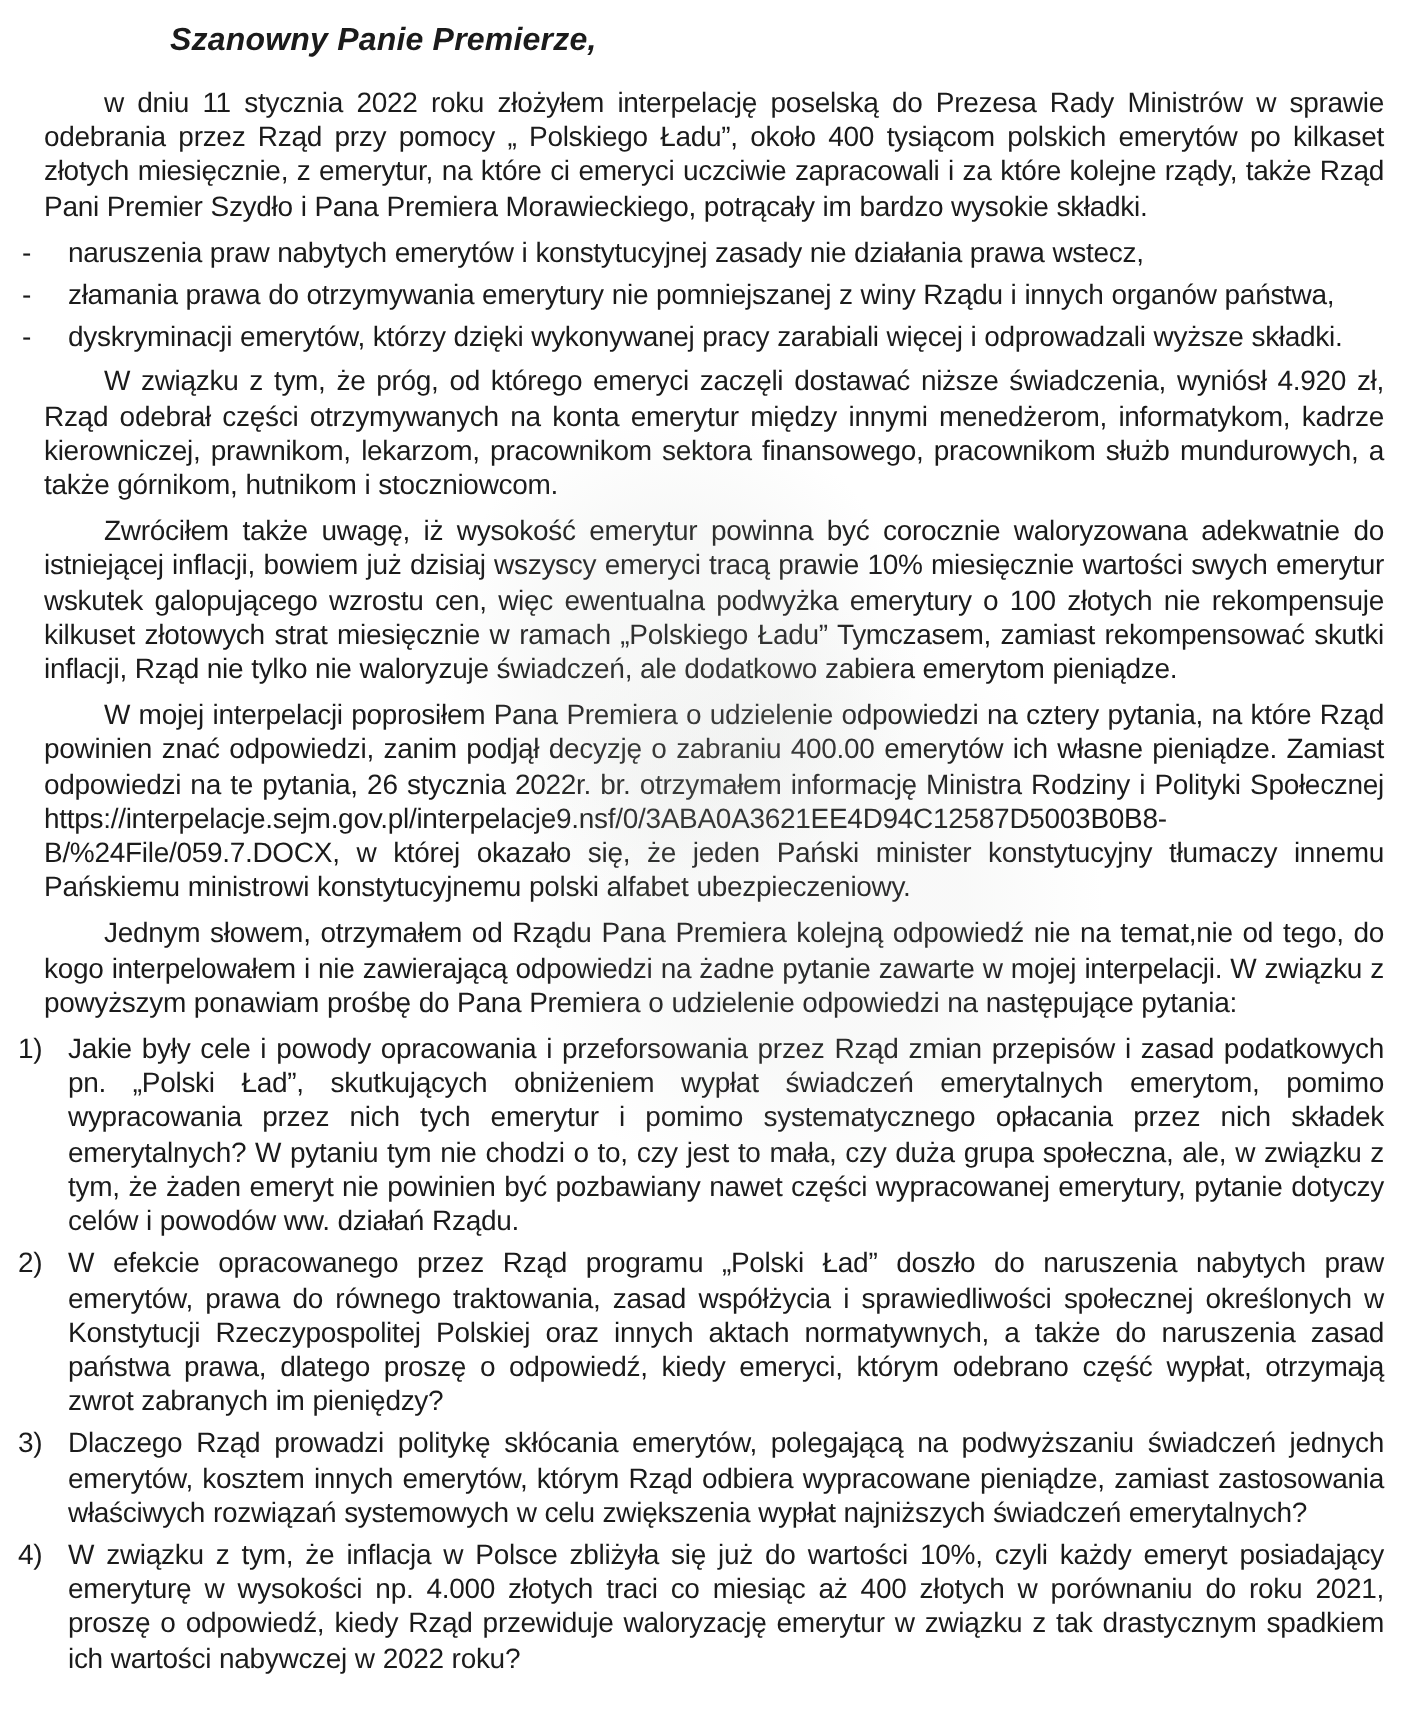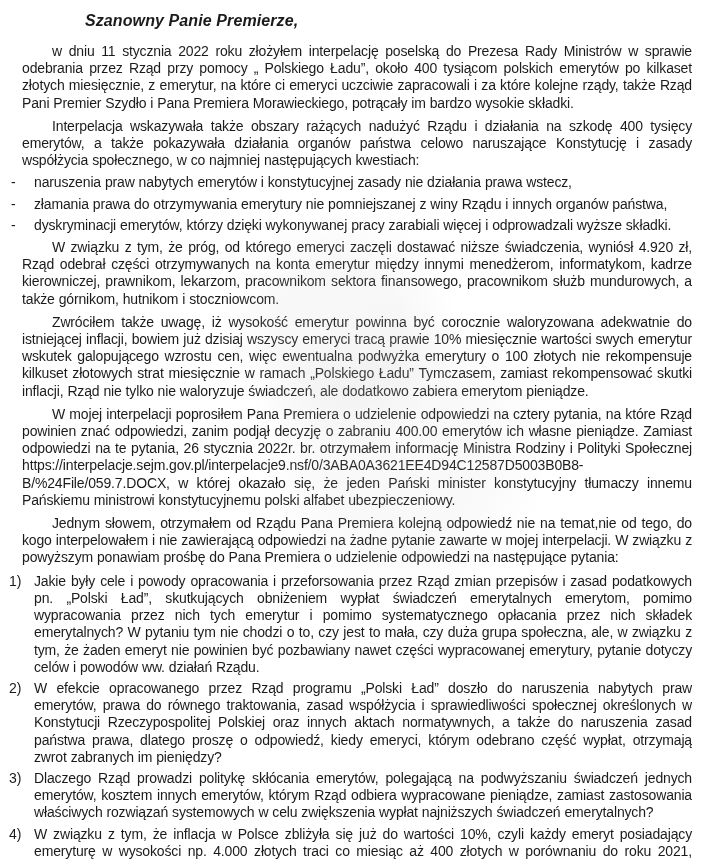--- a/index.html
+++ b/index.html
@@ -79,21 +79,20 @@
 </head>
 <body>
 
 <div class="page">
   <div class="watermark"></div>
 
   <div class="salutation">Szanowny Panie Premierze,</div>
 
   <p class="para">w dniu 11 stycznia 2022 roku złożyłem interpelację poselską do Prezesa Rady Ministrów w sprawie odebrania przez Rząd przy pomocy „ Polskiego Ładu”, około 400 tysiącom polskich emerytów po kilkaset złotych miesięcznie, z emerytur, na które ci emeryci uczciwie zapracowali i za które kolejne rządy, także Rząd Pani Premier Szydło i Pana Premiera Morawieckiego, potrącały im bardzo wysokie składki.</p>
 
-  <p class="para tight">Interpelacja wskazywała także obszary rażących nadużyć Rządu i działania na szkodę 400 tysięcy emerytów, a także pokazywała działania organów państwa celowo naruszające Konstytucję i zasady współżycia społecznego, w co najmniej następujących kwestiach:</p>
 
   <div class="list">
     <div class="list-item dash-item">
       <span class="marker">-</span>
       <span class="text">naruszenia  praw nabytych emerytów i konstytucyjnej zasady nie działania prawa wstecz,</span>
     </div>
     <div class="list-item dash-item">
       <span class="marker">-</span>
       <span class="text">złamania prawa do otrzymywania emerytury nie pomniejszanej z winy Rządu i innych organów państwa,</span>
     </div>

